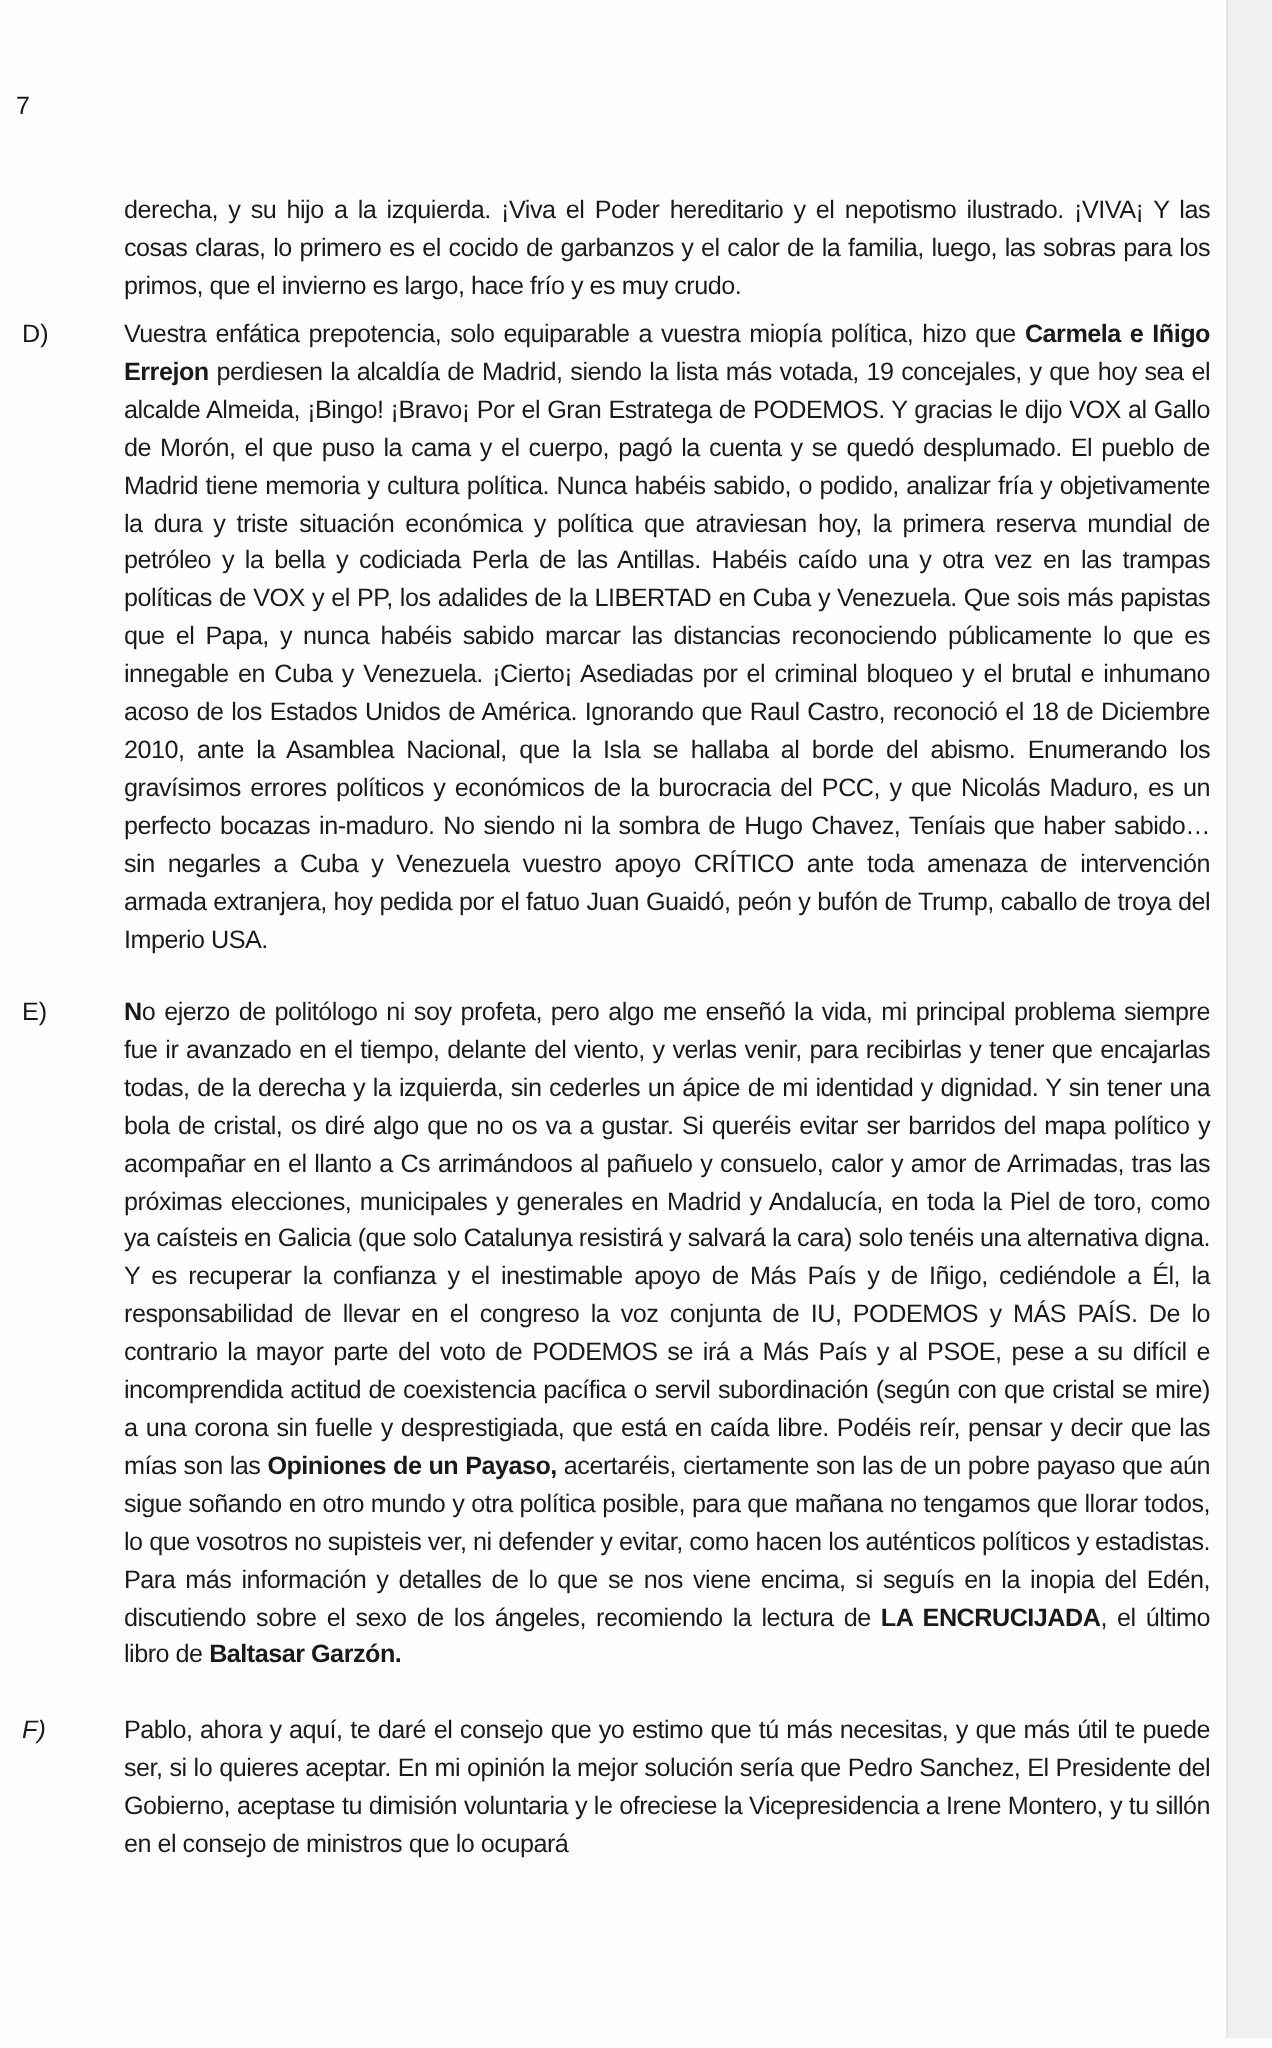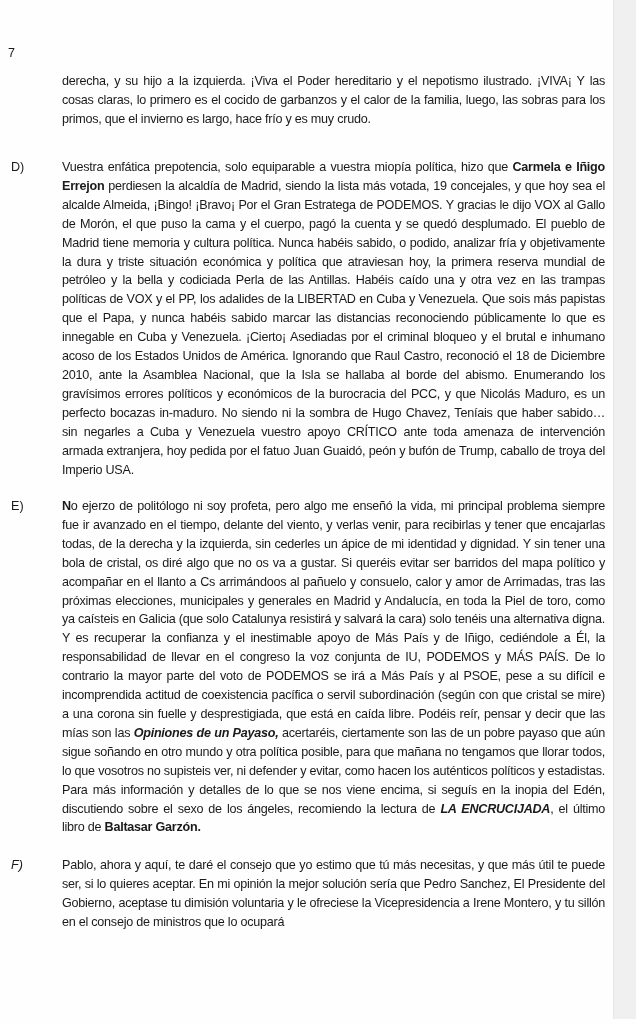--- a/index.html
+++ b/index.html
@@ -19,30 +19,30 @@
   .block {
     position: absolute; left: 62px; width: 543px;
     font-size: 12.6px; line-height: 18.9px; text-align: justify;
     letter-spacing: -0.25px;
   }
   .label {
     position: absolute; left: 11px; font-size: 12.6px; line-height: 18.9px;
   }
   .label.italic { font-style: italic; }
   b { font-weight: bold; }
-  .bi { font-weight: bold; font-style: italic; }
+  .bi { font-weight: bold; }
 </style>
 </head>
 <body>
 
 <div class="margin-pane"></div>
 
 <div class="page-number">7</div>
 
-<div class="block" style="top:72px;">derecha, y su hijo a la izquierda. ¡Viva el Poder hereditario y el nepotismo ilustrado. ¡VIVA¡ Y las cosas claras, lo primero es el cocido de garbanzos y el calor de la familia, luego, las sobras para los primos, que el invierno es largo, hace frío y es muy crudo.</div>
+<div class="block" style="top:96px;">derecha, y su hijo a la izquierda. ¡Viva el Poder hereditario y el nepotismo ilustrado. ¡VIVA¡ Y las cosas claras, lo primero es el cocido de garbanzos y el calor de la familia, luego, las sobras para los primos, que el invierno es largo, hace frío y es muy crudo.</div>
 
 <div class="label" style="top:158px;">D)</div>
 <div class="block" style="top:158px;"><span>Vuestra enfática prepotencia, solo equiparable a vuestra miopía política, hizo que </span><b>Carmela e Iñigo Errejon</b><span> perdiesen la alcaldía de Madrid, siendo la lista más votada, 19 concejales, y que hoy sea el alcalde Almeida, ¡Bingo! ¡Bravo¡ Por el Gran Estratega de PODEMOS. Y gracias le dijo VOX al Gallo de Morón, el que puso la cama y el cuerpo, pagó la cuenta y se quedó desplumado. El pueblo de Madrid tiene memoria y cultura política. Nunca habéis sabido, o podido, analizar fría y objetivamente la dura y triste situación económica y política que atraviesan hoy, la primera reserva mundial de petróleo y la bella y codiciada Perla de las Antillas. Habéis caído una y otra vez en las trampas políticas de VOX y el PP, los adalides de la LIBERTAD en Cuba y Venezuela. Que sois más papistas que el Papa, y nunca habéis sabido marcar las distancias reconociendo públicamente lo que es innegable en Cuba y Venezuela. ¡Cierto¡ Asediadas por el criminal bloqueo y el brutal e inhumano acoso de los Estados Unidos de América. Ignorando que Raul Castro, reconoció el 18 de Diciembre 2010, ante la Asamblea Nacional, que la Isla se hallaba al borde del abismo. Enumerando los gravísimos errores políticos y económicos de la burocracia del PCC, y que Nicolás Maduro, es un perfecto bocazas in-maduro. No siendo ni la sombra de Hugo Chavez, Teníais que haber sabido… sin negarles a Cuba y Venezuela vuestro apoyo CRÍTICO ante toda amenaza de intervención armada extranjera, hoy pedida por el fatuo Juan Guaidó, peón y bufón de Trump, caballo de troya del Imperio USA.</span></div>
 
 <div class="label" style="top:497px;">E)</div>
 <div class="block" style="top:497px;"><b>N</b><span>o ejerzo de politólogo ni soy profeta, pero algo me enseñó la vida, mi principal problema siempre fue ir avanzado en el tiempo, delante del viento, y verlas venir, para recibirlas y tener que encajarlas todas, de la derecha y la izquierda, sin cederles un ápice de mi identidad y dignidad. Y sin tener una bola de cristal, os diré algo que no os va a gustar. Si queréis evitar ser barridos del mapa político y acompañar en el llanto a Cs arrimándoos al pañuelo y consuelo, calor y amor de Arrimadas, tras las próximas elecciones, municipales y generales en Madrid y Andalucía, en toda la Piel de toro, como ya caísteis en Galicia (que solo Catalunya resistirá y salvará la cara) solo tenéis una alternativa digna. Y es recuperar la confianza y el inestimable apoyo de Más País y de Iñigo, cediéndole a Él, la responsabilidad de llevar en el congreso la voz conjunta de IU, PODEMOS y MÁS PAÍS. De lo contrario la mayor parte del voto de PODEMOS se irá a Más País y al PSOE, pese a su difícil e incomprendida actitud de coexistencia pacífica o servil subordinación (según con que cristal se mire) a una corona sin fuelle y desprestigiada, que está en caída libre. Podéis reír, pensar y decir que las mías son las </span><span class="bi">Opiniones de un Payaso,</span><span> acertaréis, ciertamente son las de un pobre payaso que aún sigue soñando en otro mundo y otra política posible, para que mañana no tengamos que llorar todos, lo que vosotros no supisteis ver, ni defender y evitar, como hacen los auténticos políticos y estadistas. Para más información y detalles de lo que se nos viene encima, si seguís en la inopia del Edén, discutiendo sobre el sexo de los ángeles, recomiendo la lectura de </span><span class="bi">LA ENCRUCIJADA</span><span>, el último libro de </span><b>Baltasar Garzón.</b></div>
 
 <div class="label italic" style="top:856px;">F)</div>
 <div class="block" style="top:856px;"><span>Pablo, ahora y aquí, te daré el consejo que yo estimo que tú más necesitas, y que más útil te puede ser, si lo quieres aceptar. En mi opinión la mejor solución sería que Pedro Sanchez, El Presidente del Gobierno, aceptase tu dimisión voluntaria y le ofreciese la Vicepresidencia a Irene Montero, y tu sillón en el consejo de ministros que lo ocupará</span></div>
 

